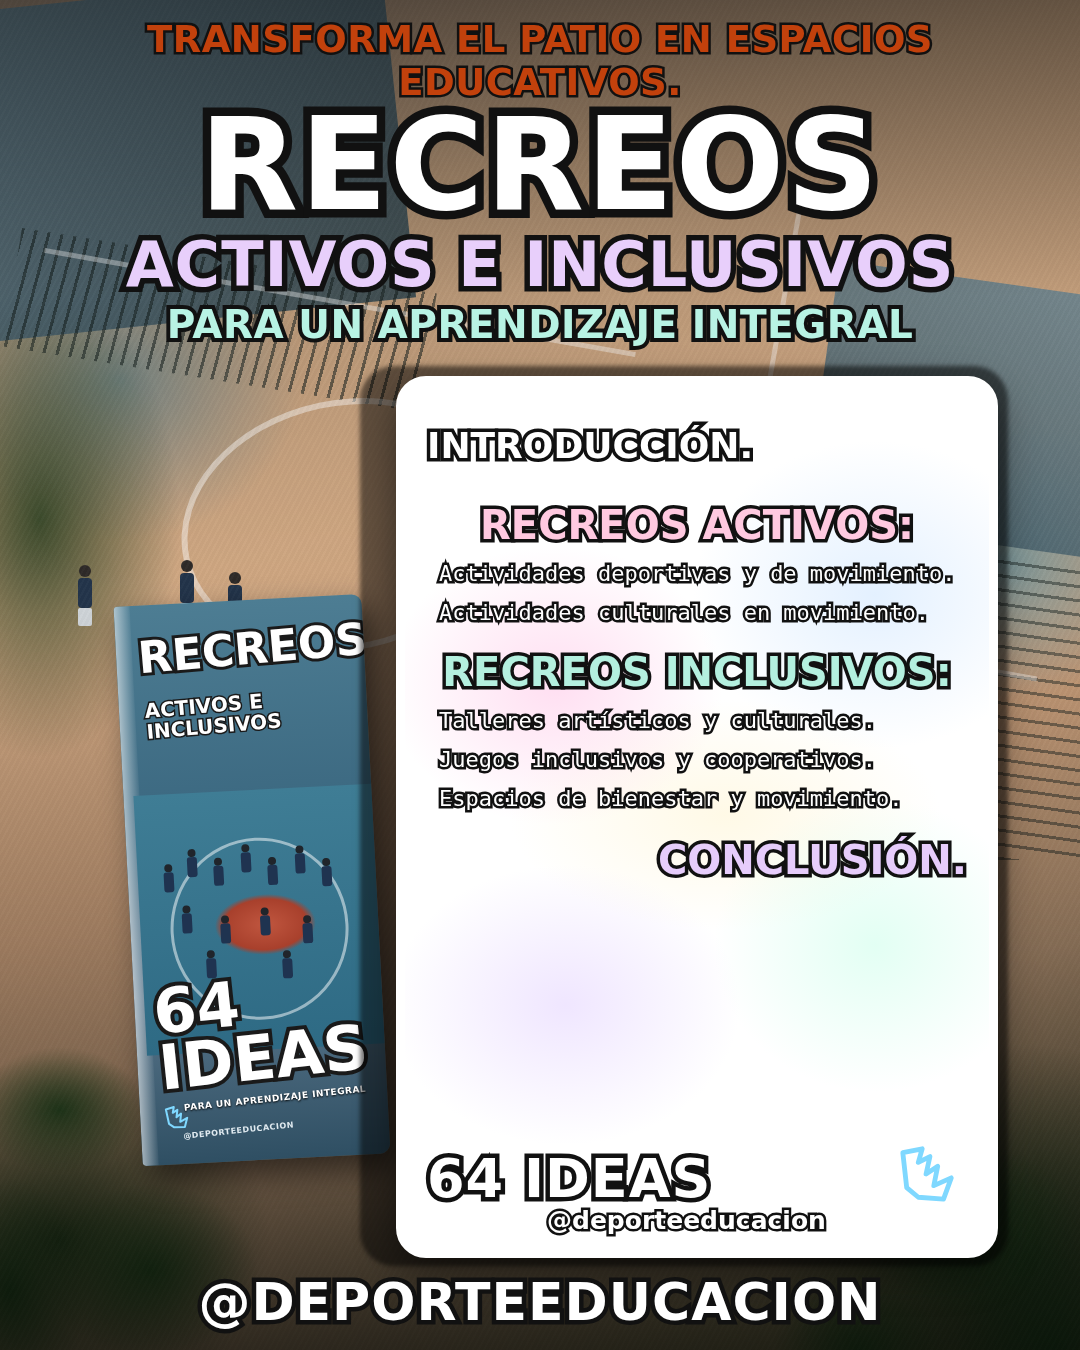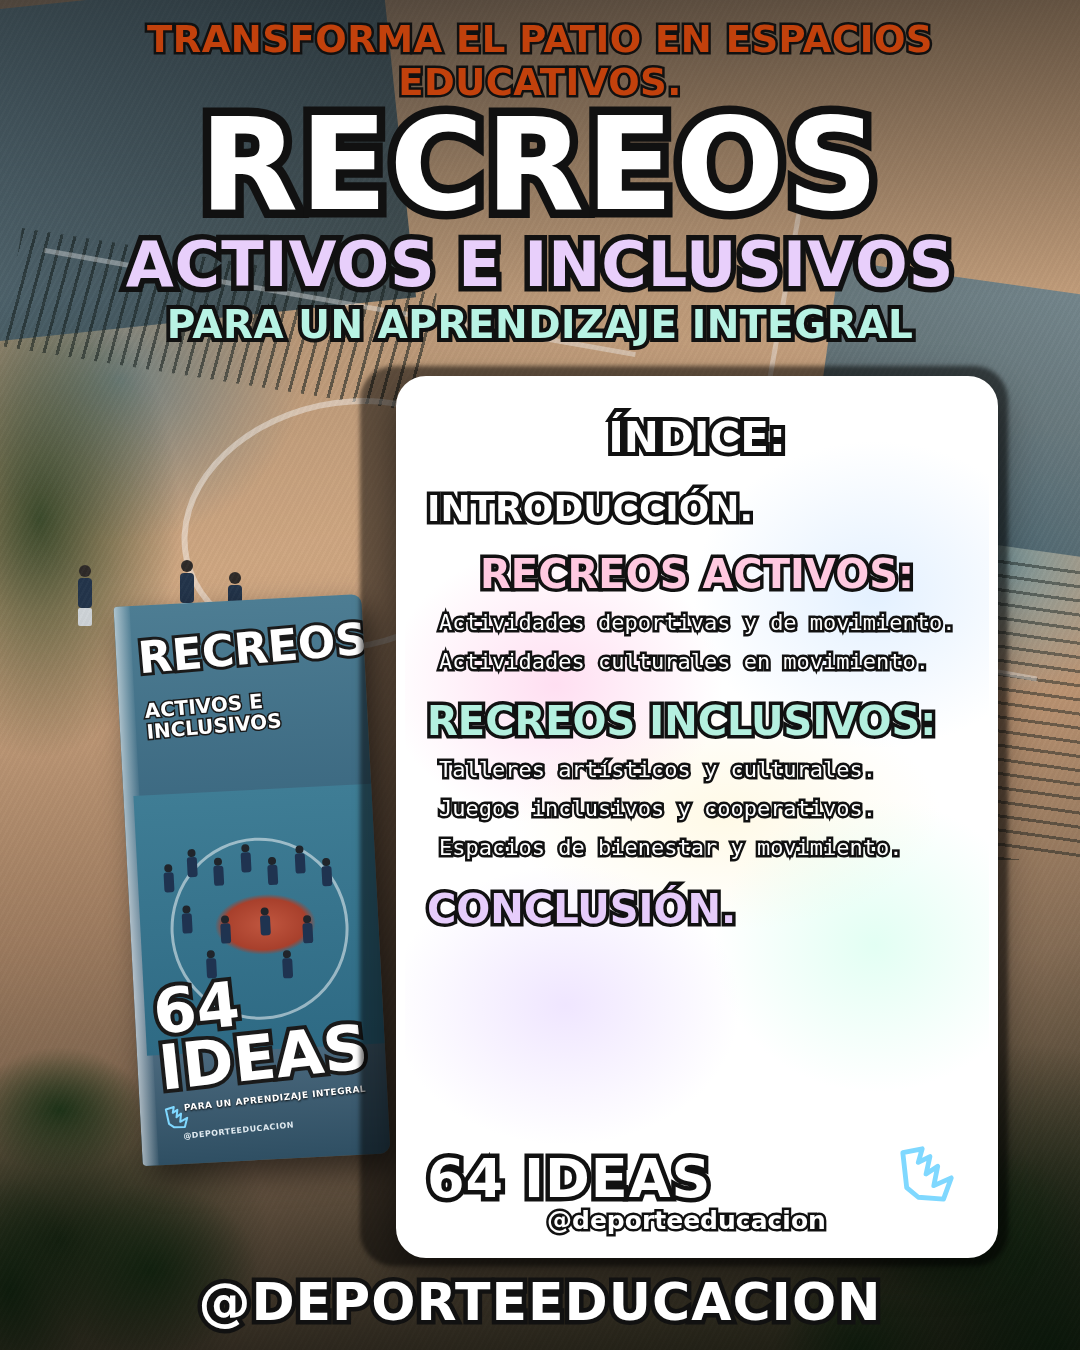--- a/index.html
+++ b/index.html
@@ -329,41 +329,42 @@
     font-family: "DejaVu Sans", sans-serif;
     font-weight: 900;
     font-size: 36px;
     color: #ffffff;
     -webkit-text-stroke: 7px #111;
     paint-order: stroke fill;
     text-transform: uppercase;
   }
   .sec-pink {
     text-align: center;
-    margin-top: 22px;
+    margin-top: 36px;
     font-family: "DejaVu Sans", sans-serif;
     font-weight: 900;
     font-size: 40px;
     color: #ffc9e0;
     -webkit-text-stroke: 7px #111;
     paint-order: stroke fill;
     text-transform: uppercase;
   }
   .sec-mint {
+    text-align: center;
     margin-top: 24px;
     font-family: "DejaVu Sans", sans-serif;
     font-weight: 900;
     font-size: 40px;
     color: #b4f0df;
     -webkit-text-stroke: 7px #111;
     paint-order: stroke fill;
     text-transform: uppercase;
   }
   .sec-lilac {
-    text-align: left;
+    text-align: right;
     margin-top: 26px;
     font-family: "DejaVu Sans", sans-serif;
     font-weight: 900;
     font-size: 40px;
     color: #e6ccfb;
     -webkit-text-stroke: 7px #111;
     paint-order: stroke fill;
     text-transform: uppercase;
   }
   .bullet {
@@ -528,21 +529,20 @@
     <div class="book-ideas">64 IDEAS</div>
     <div class="book-small">PARA UN APRENDIZAJE INTEGRAL</div>
     <svg class="book-logo" viewBox="0 0 64 64">
       <path d="M6 10 L26 6 L22 20 L34 14 L30 32 L42 24 L38 44 L56 36 L48 58 L22 56 L10 46 Z" fill="none" stroke="currentColor" stroke-width="5" stroke-linejoin="round"></path>
     </svg>
     <div class="book-handle">@DEPORTEEDUCACION</div>
   </div>
 
   <div class="card-shadow"></div>
   <div class="card">
-    <div class="card-index">ÍNDICE:</div>
 
     <div class="sec-intro">INTRODUCCIÓN.</div>
 
     <div class="sec-pink">RECREOS ACTIVOS:</div>
     <div class="bullet">Actividades deportivas y de movimiento.</div>
     <div class="bullet">Actividades culturales en movimiento.</div>
 
     <div class="sec-mint">RECREOS INCLUSIVOS:</div>
     <div class="bullet center">Talleres artísticos y culturales.</div>
     <div class="bullet center">Juegos inclusivos y cooperativos.</div>

